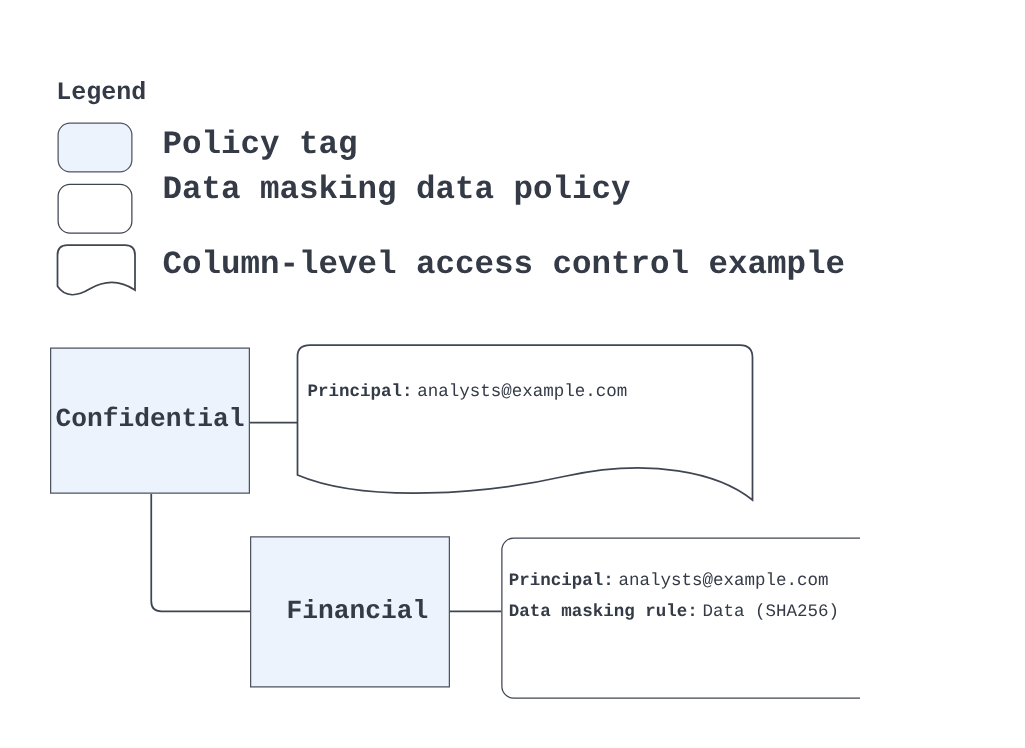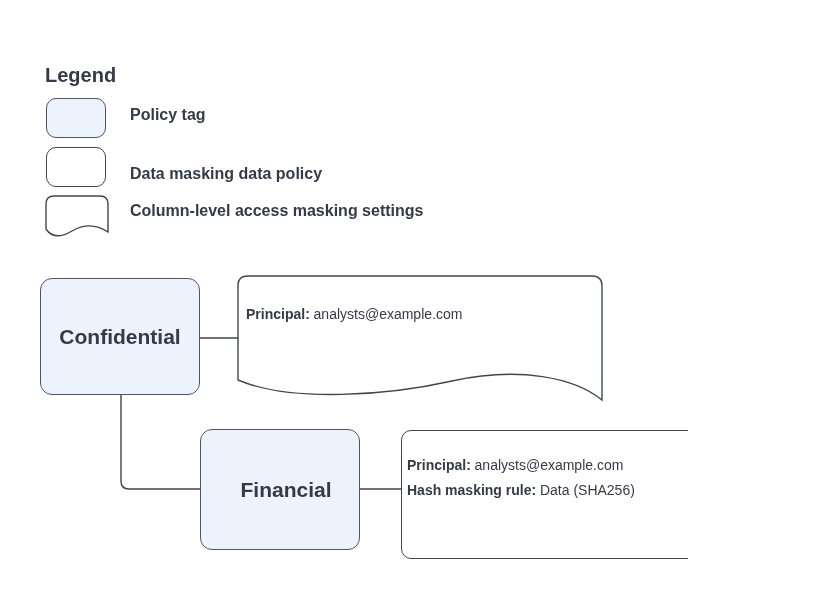--- a/index.html
+++ b/index.html
@@ -7,52 +7,52 @@
     --node-stroke:#4e5560;
     --stroke:#3f4651;
     --text:#343b47;
     --bg:#ffffff;
   }
   html,body{margin:0;padding:0;background:#fff;}
   .canvas{
     position:relative;
     width:688px;height:598px;
     background:var(--bg);
-    font-family:Liberation Sans, sans-serif;
+    font-family:Liberation Mono, monospace;
     color:var(--text);
     overflow:hidden;
   }
   .layer{position:absolute;left:0;top:0;}
   .doc{fill:#ffffff;stroke:var(--stroke);stroke-width:1.4;}
   .conn{fill:none;stroke:var(--stroke);stroke-width:1.4;}
 
   .legend-title{
     position:absolute;left:45px;top:63px;
     font-size:20px;font-weight:bold;line-height:24px;
   }
   .swatch{
     position:absolute;left:46px;width:60px;height:40px;
     border:1.4px solid var(--stroke);border-radius:10px;
     box-sizing:border-box;background:#fff;
   }
   .swatch.s1{top:98px;background:var(--blue);border-color:var(--node-stroke);}
   .swatch.s2{top:147px;}
   .legend-label{
     position:absolute;left:130px;
-    font-size:16px;font-weight:bold;line-height:28px;white-space:nowrap;
+    font-size:26px;font-weight:bold;line-height:28px;white-space:nowrap;
   }
   .legend-label.l1{top:101px;}
-  .legend-label.l2{top:160px;text-align:center;}
+  .legend-label.l2{top:137px;text-align:center;}
   .legend-label.l3{top:197px;}
 
   .node{
     position:absolute;box-sizing:border-box;
     background:var(--blue);
     border:1.4px solid var(--node-stroke);
-    border-radius:12px;
+    border-radius:0;
     display:flex;align-items:center;justify-content:center;
     font-size:21px;font-weight:bold;
   }
   .node.confidential{left:40px;top:278px;width:160px;height:117px;}
   .node.financial{left:200px;top:429px;width:160px;height:121px;padding-left:12px;}
 
   .policy-box{
     position:absolute;left:401px;top:430px;width:385px;height:129px;
     box-sizing:border-box;background:#fff;
     border:1.4px solid var(--stroke);border-radius:10px;
@@ -82,21 +82,21 @@
     <path class="conn" d="M360,489 H401"></path>
   </svg>
 
   <div class="legend-title">Legend</div>
 
   <div class="swatch s1"></div>
   <div class="swatch s2"></div>
 
   <div class="legend-label l1">Policy tag</div>
   <div class="legend-label l2">Data masking data policy</div>
-  <div class="legend-label l3">Column-level access masking settings</div>
+  <div class="legend-label l3">Column-level access control example</div>
 
   <div class="node confidential">
     <span>Confidential</span>
   </div>
   <div class="node financial">
     <span>Financial</span>
   </div>
 
   <div class="policy-box"></div>
 
@@ -104,17 +104,17 @@
     <div class="line">
       <span class="b">Principal:</span><span>analysts@example.com</span>
     </div>
   </div>
 
   <div class="note masking">
     <div class="line">
       <span class="b">Principal:</span><span>analysts@example.com</span>
     </div>
     <div class="line">
-      <span class="b">Hash masking rule:</span><span>Data (SHA256)</span>
+      <span class="b">Data masking rule:</span><span>Data (SHA256)</span>
     </div>
   </div>
 
 </div>
 
 </body></html>

